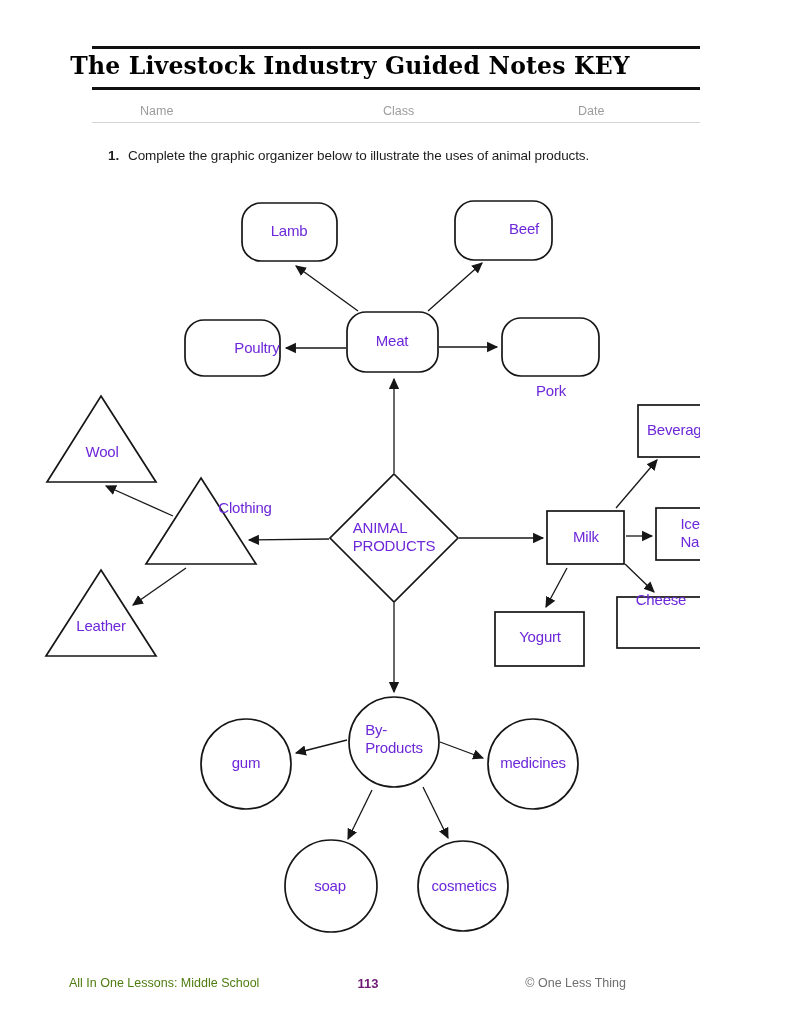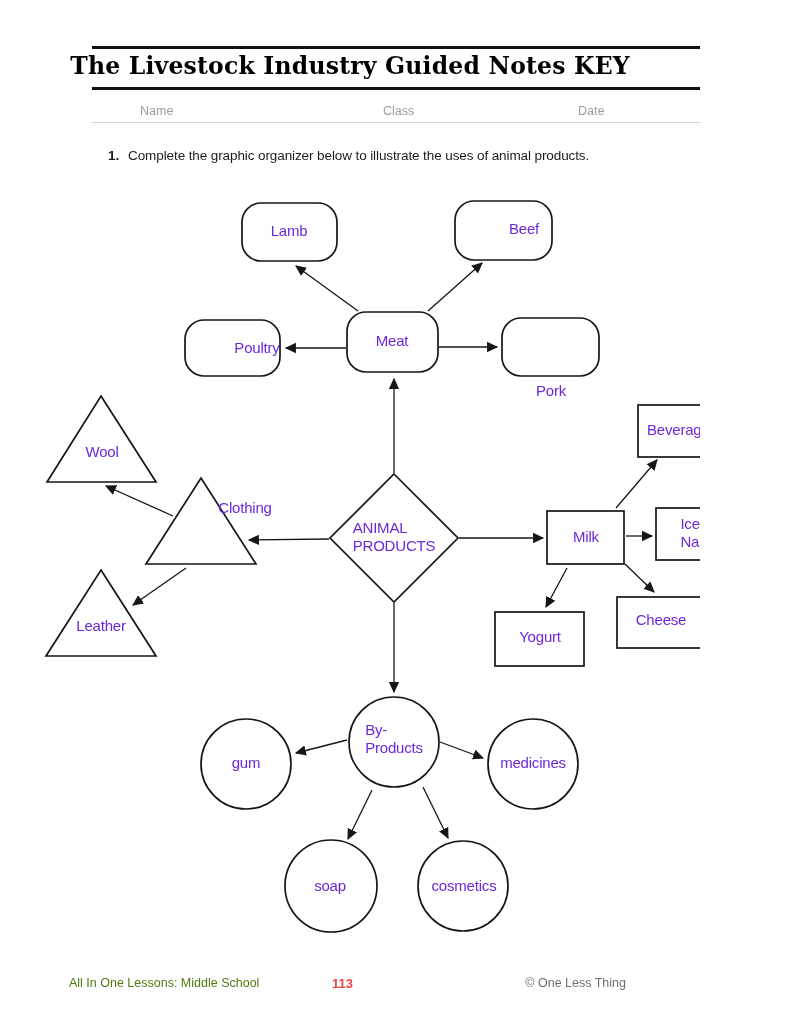--- a/index.html
+++ b/index.html
@@ -26,21 +26,21 @@
   }
   .q-num { font-weight:bold; }
   .diagram-svg { position:absolute; left:0; top:0; }
   .node-label {
     position:absolute; transform:translate(-50%,-50%);
     text-align:left; font-weight:normal; font-size:15px; color:#6d28d9;
     letter-spacing:-0.2px; line-height:1.2; white-space:pre-line;
   }
   .footer-item { position:absolute; top:976px; font-size:12.5px; }
   .footer-left  { left:69px; color:#4d7c0f; }
-  .footer-page  { left:332px; width:72px; text-align:left; font-weight:bold; font-size:13px; color:#ef4444; }
+  .footer-page  { left:332px; width:72px; text-align:center; font-weight:bold; font-size:13px; color:#701a75; }
   .footer-right { right:74px; color:#6f6f6f; }
 </style>
 </head>
 <body>
 
 <div class="page">
 
   <div class="rule rule-top"></div>
   <h1 class="title">The Livestock Industry Guided Notes KEY</h1>
   <div class="rule rule-mid"></div>
@@ -116,21 +116,21 @@
   <div class="node-label" style="left:392px; top:341px;">Meat</div>
   <div class="node-label" style="left:551px; top:347px;margin-top:44px;">Pork</div>
   <div class="node-label" style="left:394px; top:537px;">ANIMAL
 PRODUCTS</div>
   <div class="node-label" style="left:102px; top:452px;">Wool</div>
   <div class="node-label" style="left:201px; top:508px;margin-left:44px;">Clothing</div>
   <div class="node-label" style="left:101px; top:626px;">Leather</div>
   <div class="node-label" style="left:586px; top:537px;">Milk</div>
   <div class="node-label" style="left:682px; top:430px;">Beverages</div>
   <div class="node-label" style="left:700px; top:533px;">Ice Name</div>
-  <div class="node-label" style="left:661px; top:620px;">Cheese</div>
+  <div class="node-label" style="left:661px; top:600px;">Cheese</div>
   <div class="node-label" style="left:540px; top:637px;">Yogurt</div>
   <div class="node-label" style="left:394px; top:739px;">By-
 Products</div>
   <div class="node-label" style="left:246px; top:763px;">gum</div>
   <div class="node-label" style="left:533px; top:763px;">medicines</div>
   <div class="node-label" style="left:330px; top:886px;">soap</div>
   <div class="node-label" style="left:464px; top:886px;">cosmetics</div>
 
   <span class="footer-item footer-left">All In One Lessons: Middle School</span>
   <span class="footer-item footer-page">113</span>

